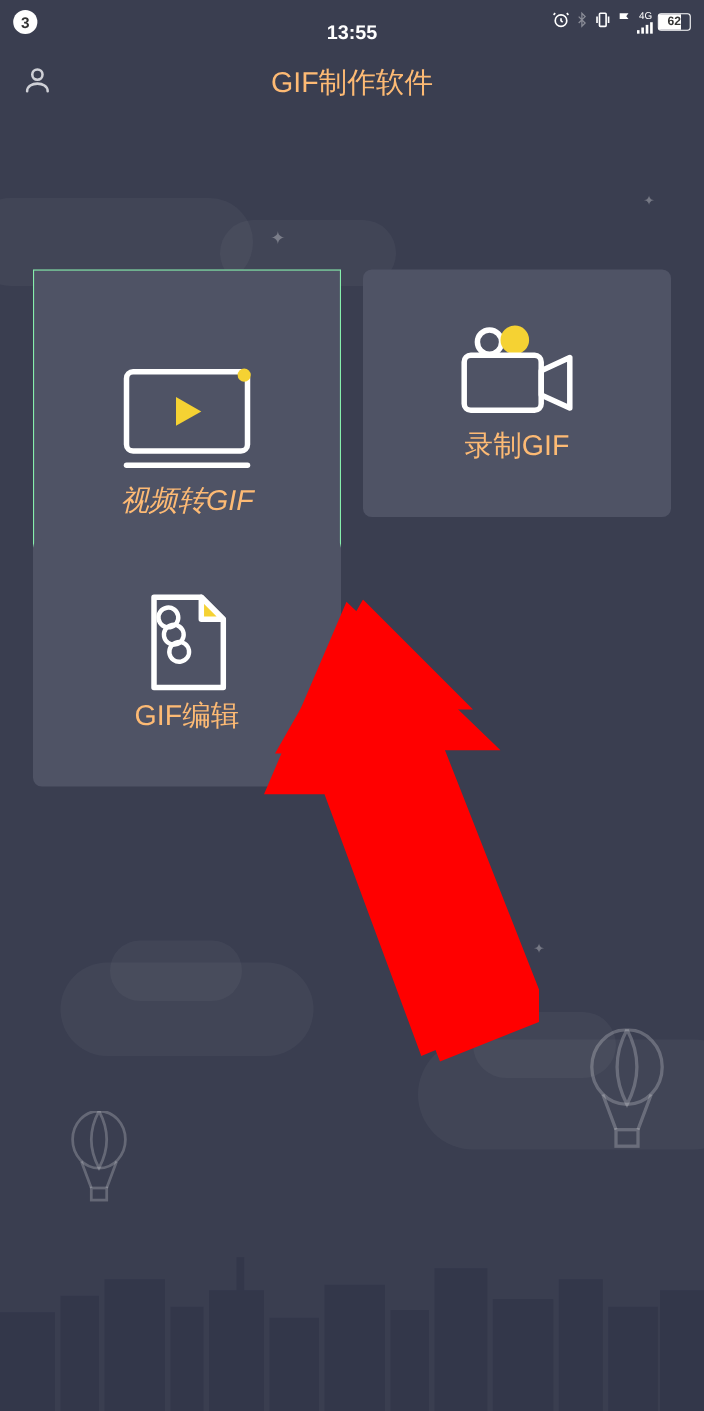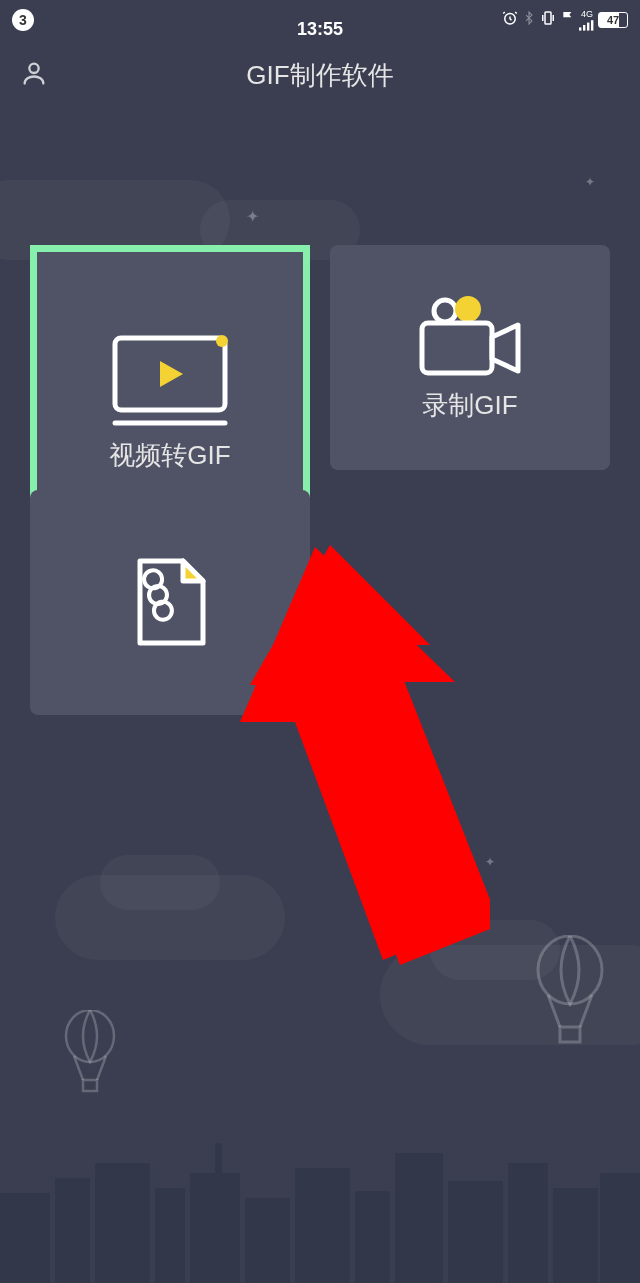--- a/index.html
+++ b/index.html
@@ -50,21 +50,21 @@
     
     .header {
       height: 70px;
       display: flex;
       align-items: center;
       justify-content: center;
       position: relative;
     }
     .header-title {
       font-size: 26px;
-      color: #e5e5e5;
+      color: #fdba74;
     }
     .profile-icon {
       position: absolute; left: 20px; top: 50%; transform: translateY(-50%);
     }
     
     .cloud {
       position: absolute;
       border-radius: 50px;
       background: rgba(255,255,255,0.04);
     }
@@ -88,31 +88,32 @@
       border-radius: 8px;
       display: flex;
       flex-direction: column;
       align-items: center;
       justify-content: center;
       padding: 10px;
     }
     .card-tall { height: 300px; }
     .card-short { height: 225px; }
     .card-label {
-      color: #e5e5e5;
+      color: #fdba74;
       font-size: 26px;
       text-align: center;
     }
     .card-icon {
       display: flex; align-items: center; justify-content: center;
       height: 120px;
     }
     .highlight {
-      border: 7px solid #86efac;
+      border: 1px solid #86efac;
       border-radius: 0;
+      font-style: italic;
     }
     
     .arrow-annot {
       position: absolute;
       left: 230px;
       top: 545px;
       pointer-events: none;
     }
     
     .balloon { position: absolute; }
@@ -162,21 +163,21 @@
     <span style="font-size:10px; display:flex; flex-direction:column; align-items:center; line-height:1;">
       <span style="font-size:9px;">4G</span>
       <svg width="16" height="12" viewBox="0 0 20 14" fill="#fff">
           <rect x="0" y="10" width="3" height="4"></rect>
           <rect x="5" y="7" width="3" height="7"></rect>
           <rect x="10" y="4" width="3" height="10"></rect>
           <rect x="15" y="1" width="3" height="13"></rect>
         </svg>
     </span>
     <span class="batt">
-      <span class="batt-body">47</span>
+      <span class="batt-body">62</span>
     </span>
   </div>
 </div>
 
 <div class="header">
   <span class="profile-icon">
     <svg width="28" height="28" viewBox="0 0 24 24" fill="none" stroke="#cfd0d6" stroke-width="2" stroke-linecap="round">
         <circle cx="12" cy="8" r="4"></circle>
         <path d="M4 21c0-4 4-6 8-6s8 2 8 6"></path>
       </svg>
@@ -226,20 +227,21 @@
       <svg width="90" height="100" viewBox="0 0 90 100">
         <path d="M15 8 L58 8 L78 28 L78 90 L15 90 Z" fill="none" stroke="#fff" stroke-width="5" stroke-linejoin="round"></path>
         <path d="M58 8 L58 28 L78 28 Z" fill="#f5d233" stroke="#fff" stroke-width="5" stroke-linejoin="round"></path>
         <g transform="translate(33,42) rotate(35)">
           <ellipse cx="0" cy="0" rx="9" ry="9" fill="none" stroke="#fff" stroke-width="4"></ellipse>
           <ellipse cx="13" cy="10" rx="9" ry="9" fill="none" stroke="#fff" stroke-width="4"></ellipse>
           <ellipse cx="-13" cy="-10" rx="9" ry="9" fill="none" stroke="#fff" stroke-width="4"></ellipse>
         </g>
       </svg>
     </div>
+    <div class="card-label">GIF编辑</div>
   </div>
 </div>
 
 <div class="arrow-annot">
   <svg width="260" height="440" viewBox="0 0 260 440">
     <polygon points="60,0 160,100 120,100 230,380 130,420 20,140 -20,140" transform="translate(40,0)" fill="#ff0000"></polygon>
 
     <g>
       <polygon fill="#ff0000" points="
          50,5

